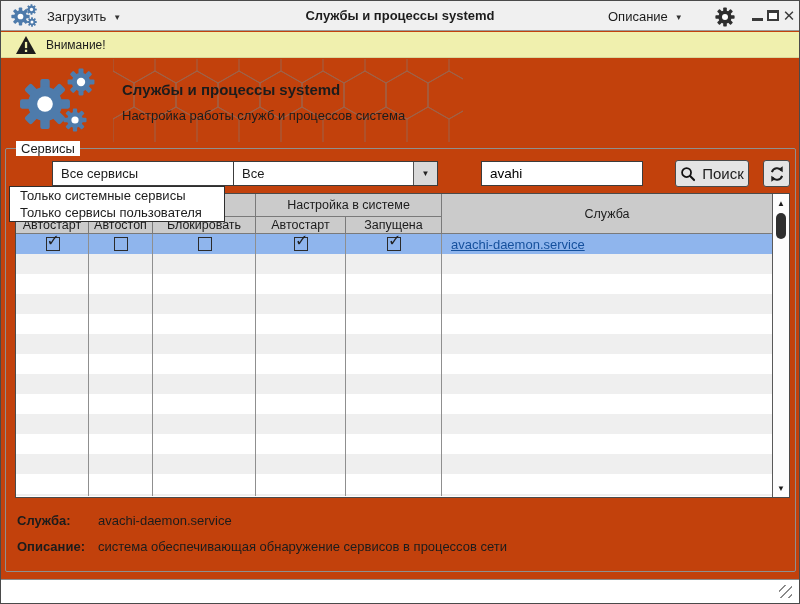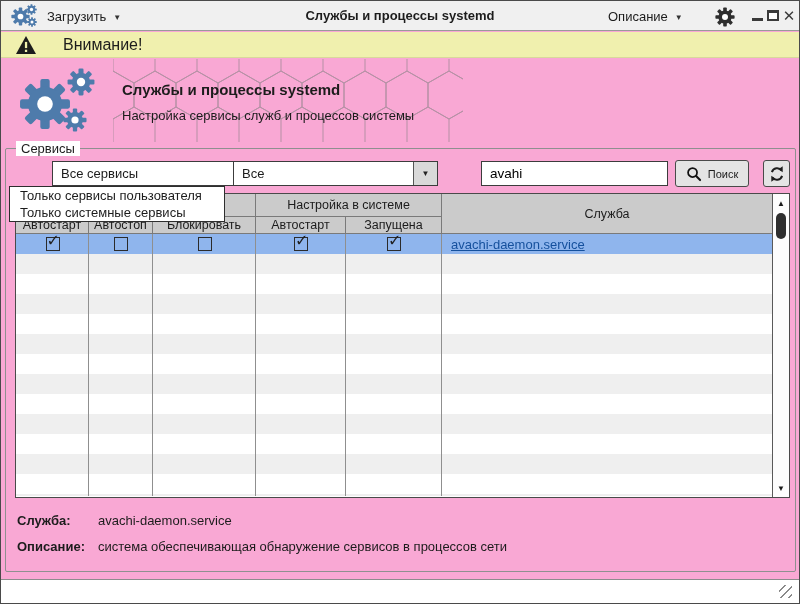--- a/index.html
+++ b/index.html
@@ -1,54 +1,54 @@
 <!DOCTYPE html>
 <html><head>
 <meta charset="utf-8">
 <style>
   * { margin:0; padding:0; box-sizing:border-box; }
   html,body { background:#fff; }
   body { font-family:"Liberation Sans","DejaVu Sans",sans-serif; font-size:13px; color:#1c1c1c; }
-  .window { position:relative; width:800px; height:604px; background:#f9a8d4; border:1px solid #4a4a4a; overflow:hidden; }
+  .window { position:relative; width:800px; height:604px; background:#c2410c; border:1px solid #4a4a4a; overflow:hidden; }
 
   
   .titlebar { position:absolute; left:0; top:0; width:100%; height:30px; background:#f0f0f0; border-bottom:1px solid #9a9a9a; }
   .app-logo { position:absolute; left:10px; top:3px; width:30px; height:25px; }
   .menu-btn { position:absolute; top:0; height:30px; display:flex; align-items:center; gap:7px; cursor:default; }
   .menu-btn .caret { font-size:8px; color:#333; padding-top:2px; }
   .win-title { position:absolute; left:0; top:0; width:100%; height:30px; text-align:center; line-height:30px; font-weight:bold; font-size:13px; pointer-events:none; }
   .gear-btn { position:absolute; left:714px; top:6px; width:20px; height:20px; }
   .wc-min { position:absolute; left:751px; top:17px; width:11px; height:3px; background:#3a3a3a; }
   .wc-max { position:absolute; left:766px; top:9px; width:12px; height:11px; border:2px solid #3a3a3a; border-top-width:3px; background:#fff; }
   .wc-close { position:absolute; left:781px; top:5px; width:14px; height:20px; font-size:15px; font-weight:bold; color:#3a3a3a; line-height:20px; text-align:center; }
 
   
   .warnbar { position:absolute; left:0; top:31px; width:100%; height:26px; background:#f0f0ae; border-bottom:1px solid #d8d89c; display:flex; align-items:center; }
   .warn-icon { margin-left:14px; }
-  .warn-text { margin-left:26px; font-size:16px; }
+  .warn-text { margin-left:9px; font-size:12px; }
 
   
   .hexwrap { position:absolute; left:112px; top:58px; width:350px; height:83px; opacity:.55; }
   .hdr-logo { position:absolute; left:14px; top:67px; width:96px; height:68px; }
   .hdr-title { position:absolute; left:121px; top:80px; font-weight:bold; font-size:15px; }
   .hdr-sub { position:absolute; left:121px; top:107px; font-size:13px; }
 
   
   .groupbox { position:absolute; left:4px; top:147px; width:791px; height:424px; border:1px solid #8f8f8f; border-radius:2px; }
   .legend { position:absolute; left:15px; top:140px; background:#fff; padding:0 5px; font-size:13px; }
 
   
   .combo { position:absolute; height:25px; background:#fff; border:1px solid #3c3c3c; }
   .combo .val { position:absolute; left:8px; top:0; line-height:23px; font-size:13px; }
   .combo .dd { position:absolute; right:0; top:0; bottom:0; width:24px; background:#d9d9d9; border-left:1px solid #555; display:flex; align-items:center; justify-content:center; font-size:8px; color:#222; }
   .combo1 { left:8px; top:160px; width:215px;margin-left:43px; }
   .combo2 { left:232px; top:160px; width:205px; }
 
-  .search-input { position:absolute; left:480px; top:160px; width:187px; height:25px; border:1.5px solid #3c3c3c; padding:8px 8px; font-size:13.5px; font-family:inherit; background:#fff; }
-  .btn { position:absolute; background:#e4e4e4; border:1.5px solid #4a4a4a; border-radius:3px; display:flex; align-items:center; justify-content:center; gap:6px; font-size:11px; cursor:default; }
+  .search-input { position:absolute; left:480px; top:160px; width:162px; height:25px; border:1.5px solid #3c3c3c; padding:8px 8px; font-size:13.5px; font-family:inherit; background:#fff; }
+  .btn { position:absolute; background:#e4e4e4; border:1.5px solid #4a4a4a; border-radius:3px; display:flex; align-items:center; justify-content:center; gap:6px; font-size:15px; cursor:default; }
   .search-btn { left:674px; top:159px; width:74px; height:27px; }
   .refresh-btn { left:762px; top:159px; width:27px; height:27px; }
 
   
   .popup { position:absolute; left:8px; top:185px; width:216px; background:#fff; border:1px solid #2e2e2e; z-index:30; }
   .popup .opt { height:17px; line-height:17px; padding-left:10px; font-size:13px; white-space:nowrap; }
 
   
   .table { position:absolute; left:14px; top:192px; width:775px; height:305px; border:1.5px solid #4a4a4a; background:#fff; }
   .hcell { position:absolute; background:#cbcbcb; border-right:1px solid #7a7a7a; border-bottom:1px solid #7a7a7a; font-size:12.5px; display:flex; align-items:center; justify-content:center; color:#1c1c1c; }
@@ -156,21 +156,21 @@
         <use href="#gear"></use>
       </svg>
     <svg viewBox="-50 -50 100 100" width="28" height="28" fill="#4e7bab" style="position:absolute;left:52px;top:0">
         <use href="#gear"></use>
       </svg>
     <svg viewBox="-50 -50 100 100" width="24px" height="24" fill="#4e7bab" style="position:absolute;left:48px;top:40px">
         <use href="#gear"></use>
       </svg>
   </div>
   <div class="hdr-title">Службы и процессы systemd</div>
-  <div class="hdr-sub">Настройка сервисы служб и процессов системы</div>
+  <div class="hdr-sub">Настройка работы служб и процессов система</div>
 
   <div class="groupbox"></div>
   <div class="legend">Сервисы</div>
 
   <div class="combo combo1">
     <span class="val">Все сервисы</span>
     <span class="dd">▼</span>
   </div>
 
   <div class="combo combo2">
@@ -250,22 +250,22 @@
     </div>
 
     <div class="vscroll">
       <div class="sb-btn sb-up">▲</div>
       <div class="sb-thumb"></div>
       <div class="sb-btn sb-down">▼</div>
     </div>
   </div>
 
   <div class="popup">
+    <div class="opt">Только системные сервисы</div>
     <div class="opt">Только сервисы пользователя</div>
-    <div class="opt">Только системные сервисы</div>
   </div>
 
   <div class="det-label" style="top:512px">Служба:</div>
   <div class="det-val" style="top:512px">avachi-daemon.service</div>
   <div class="det-label" style="top:538px">Описание:</div>
   <div class="det-val" style="top:538px">система обеспечивающая обнаружение сервисов в процессов сети</div>
 
   <div class="statusbar">
     <div class="grip"></div>
   </div>

